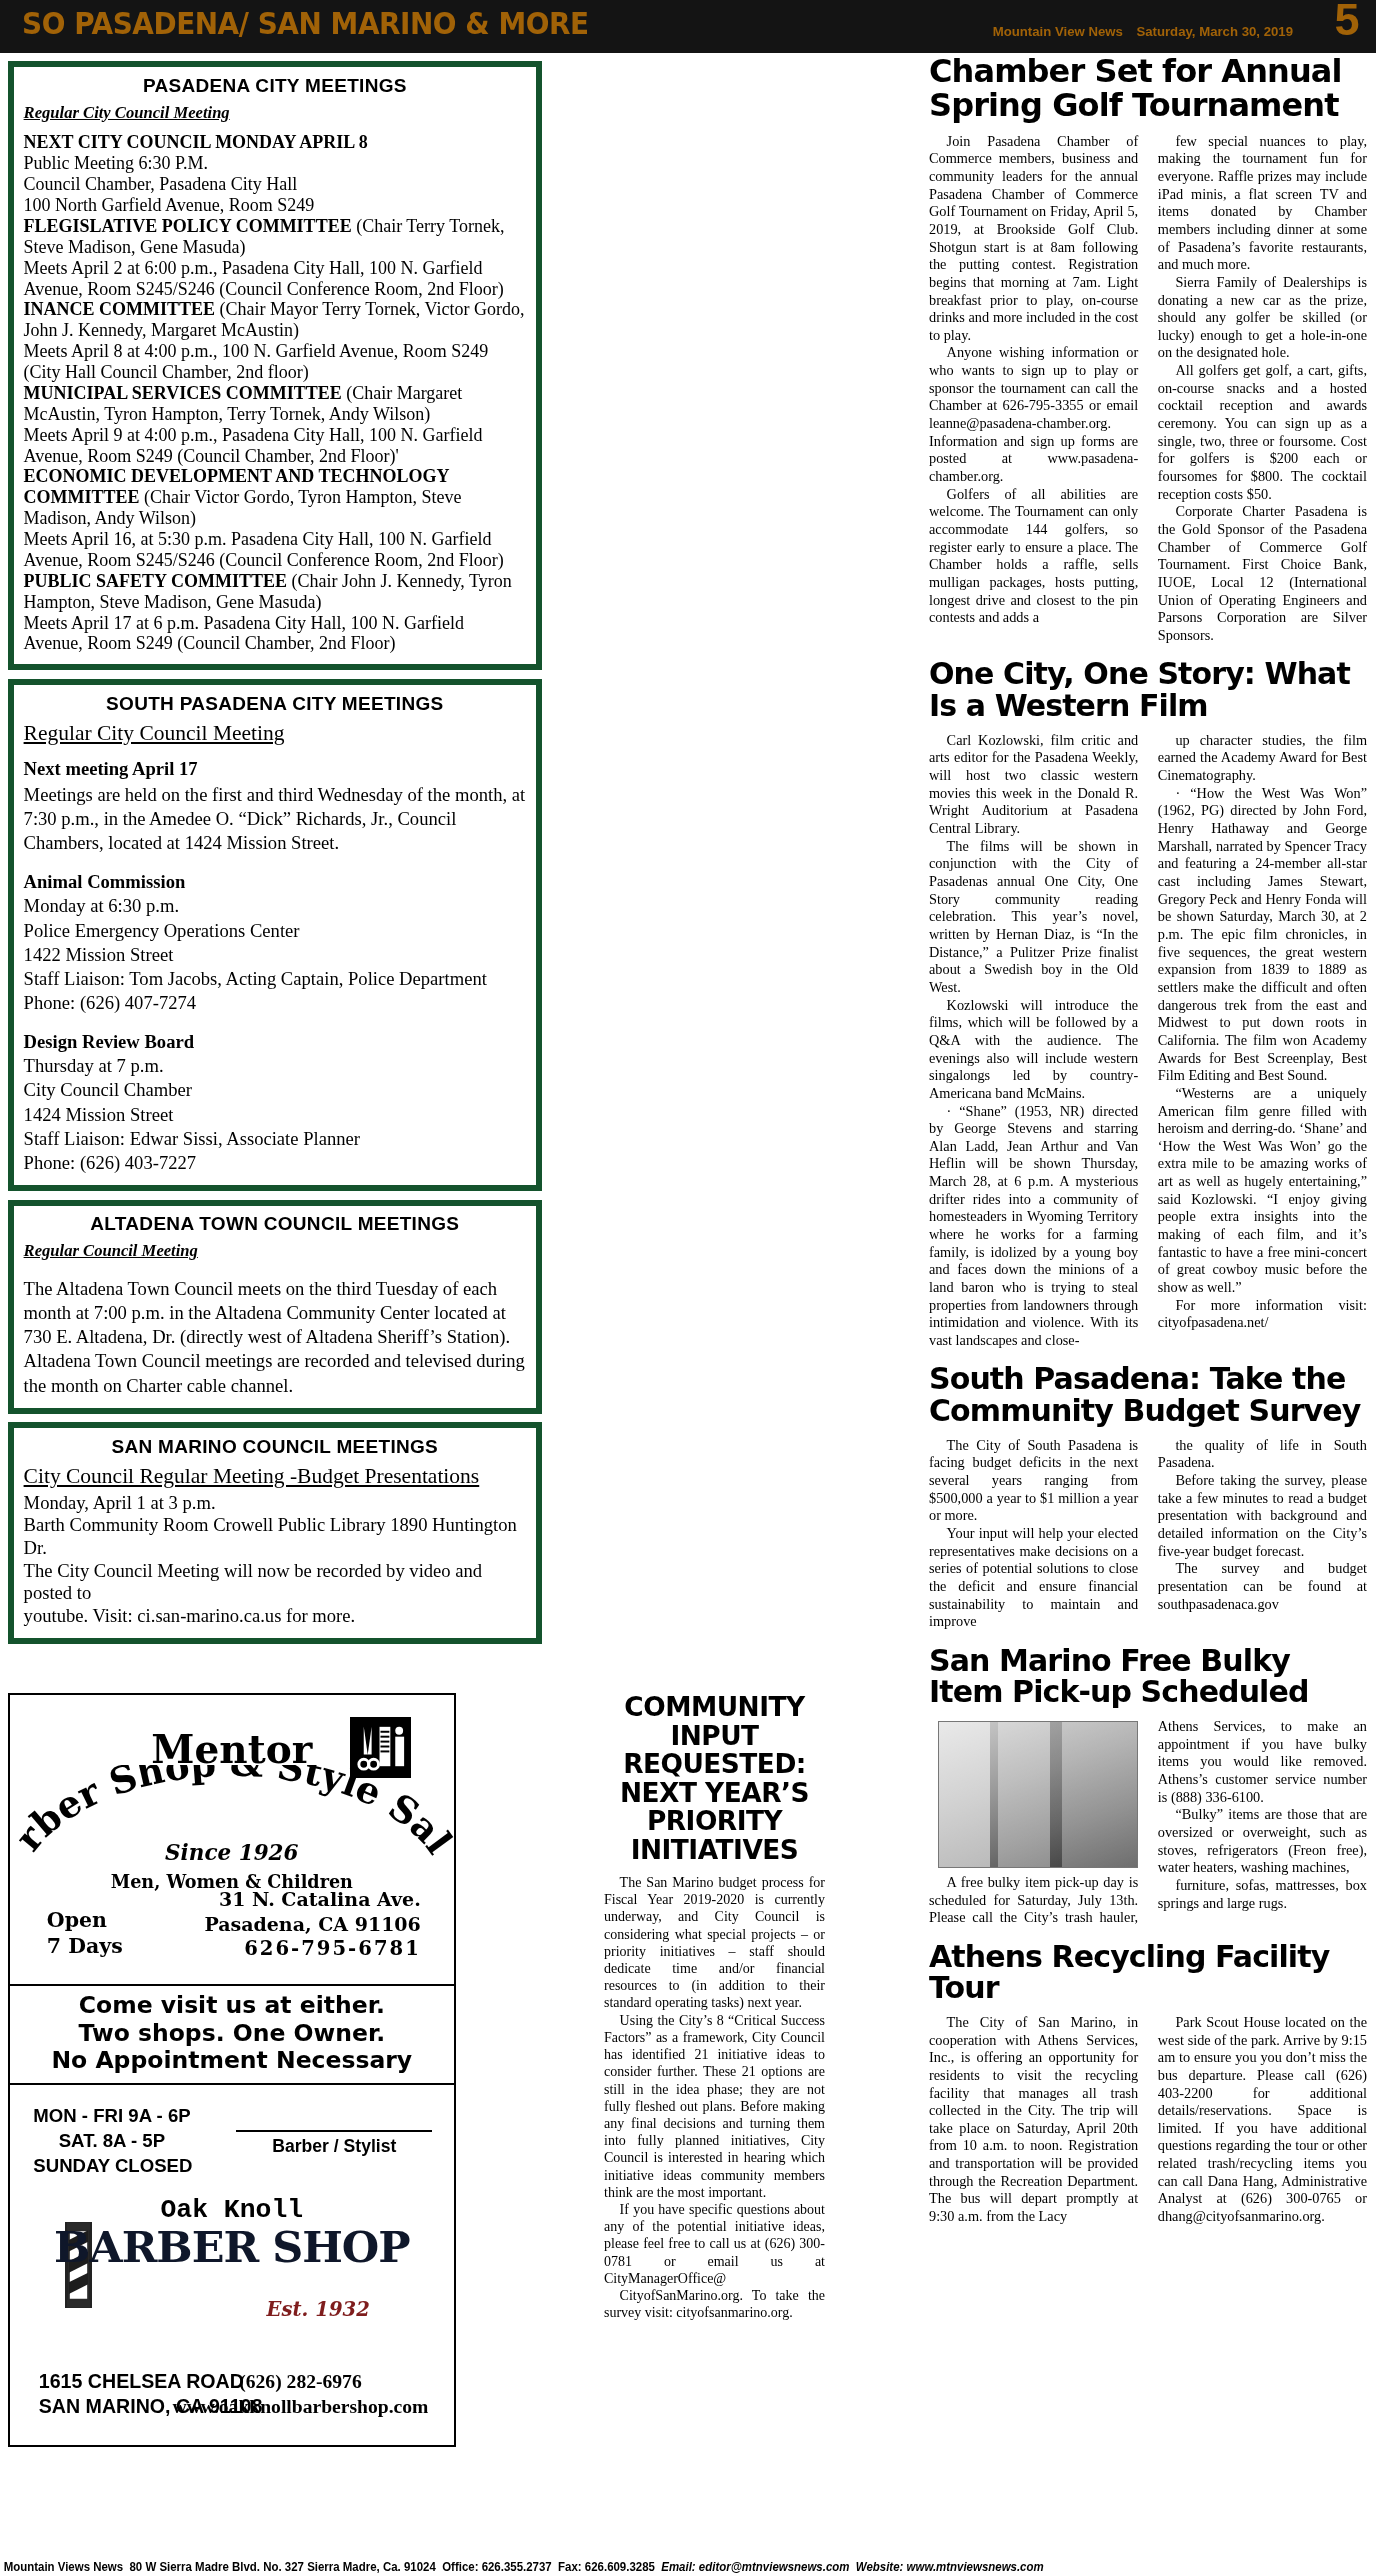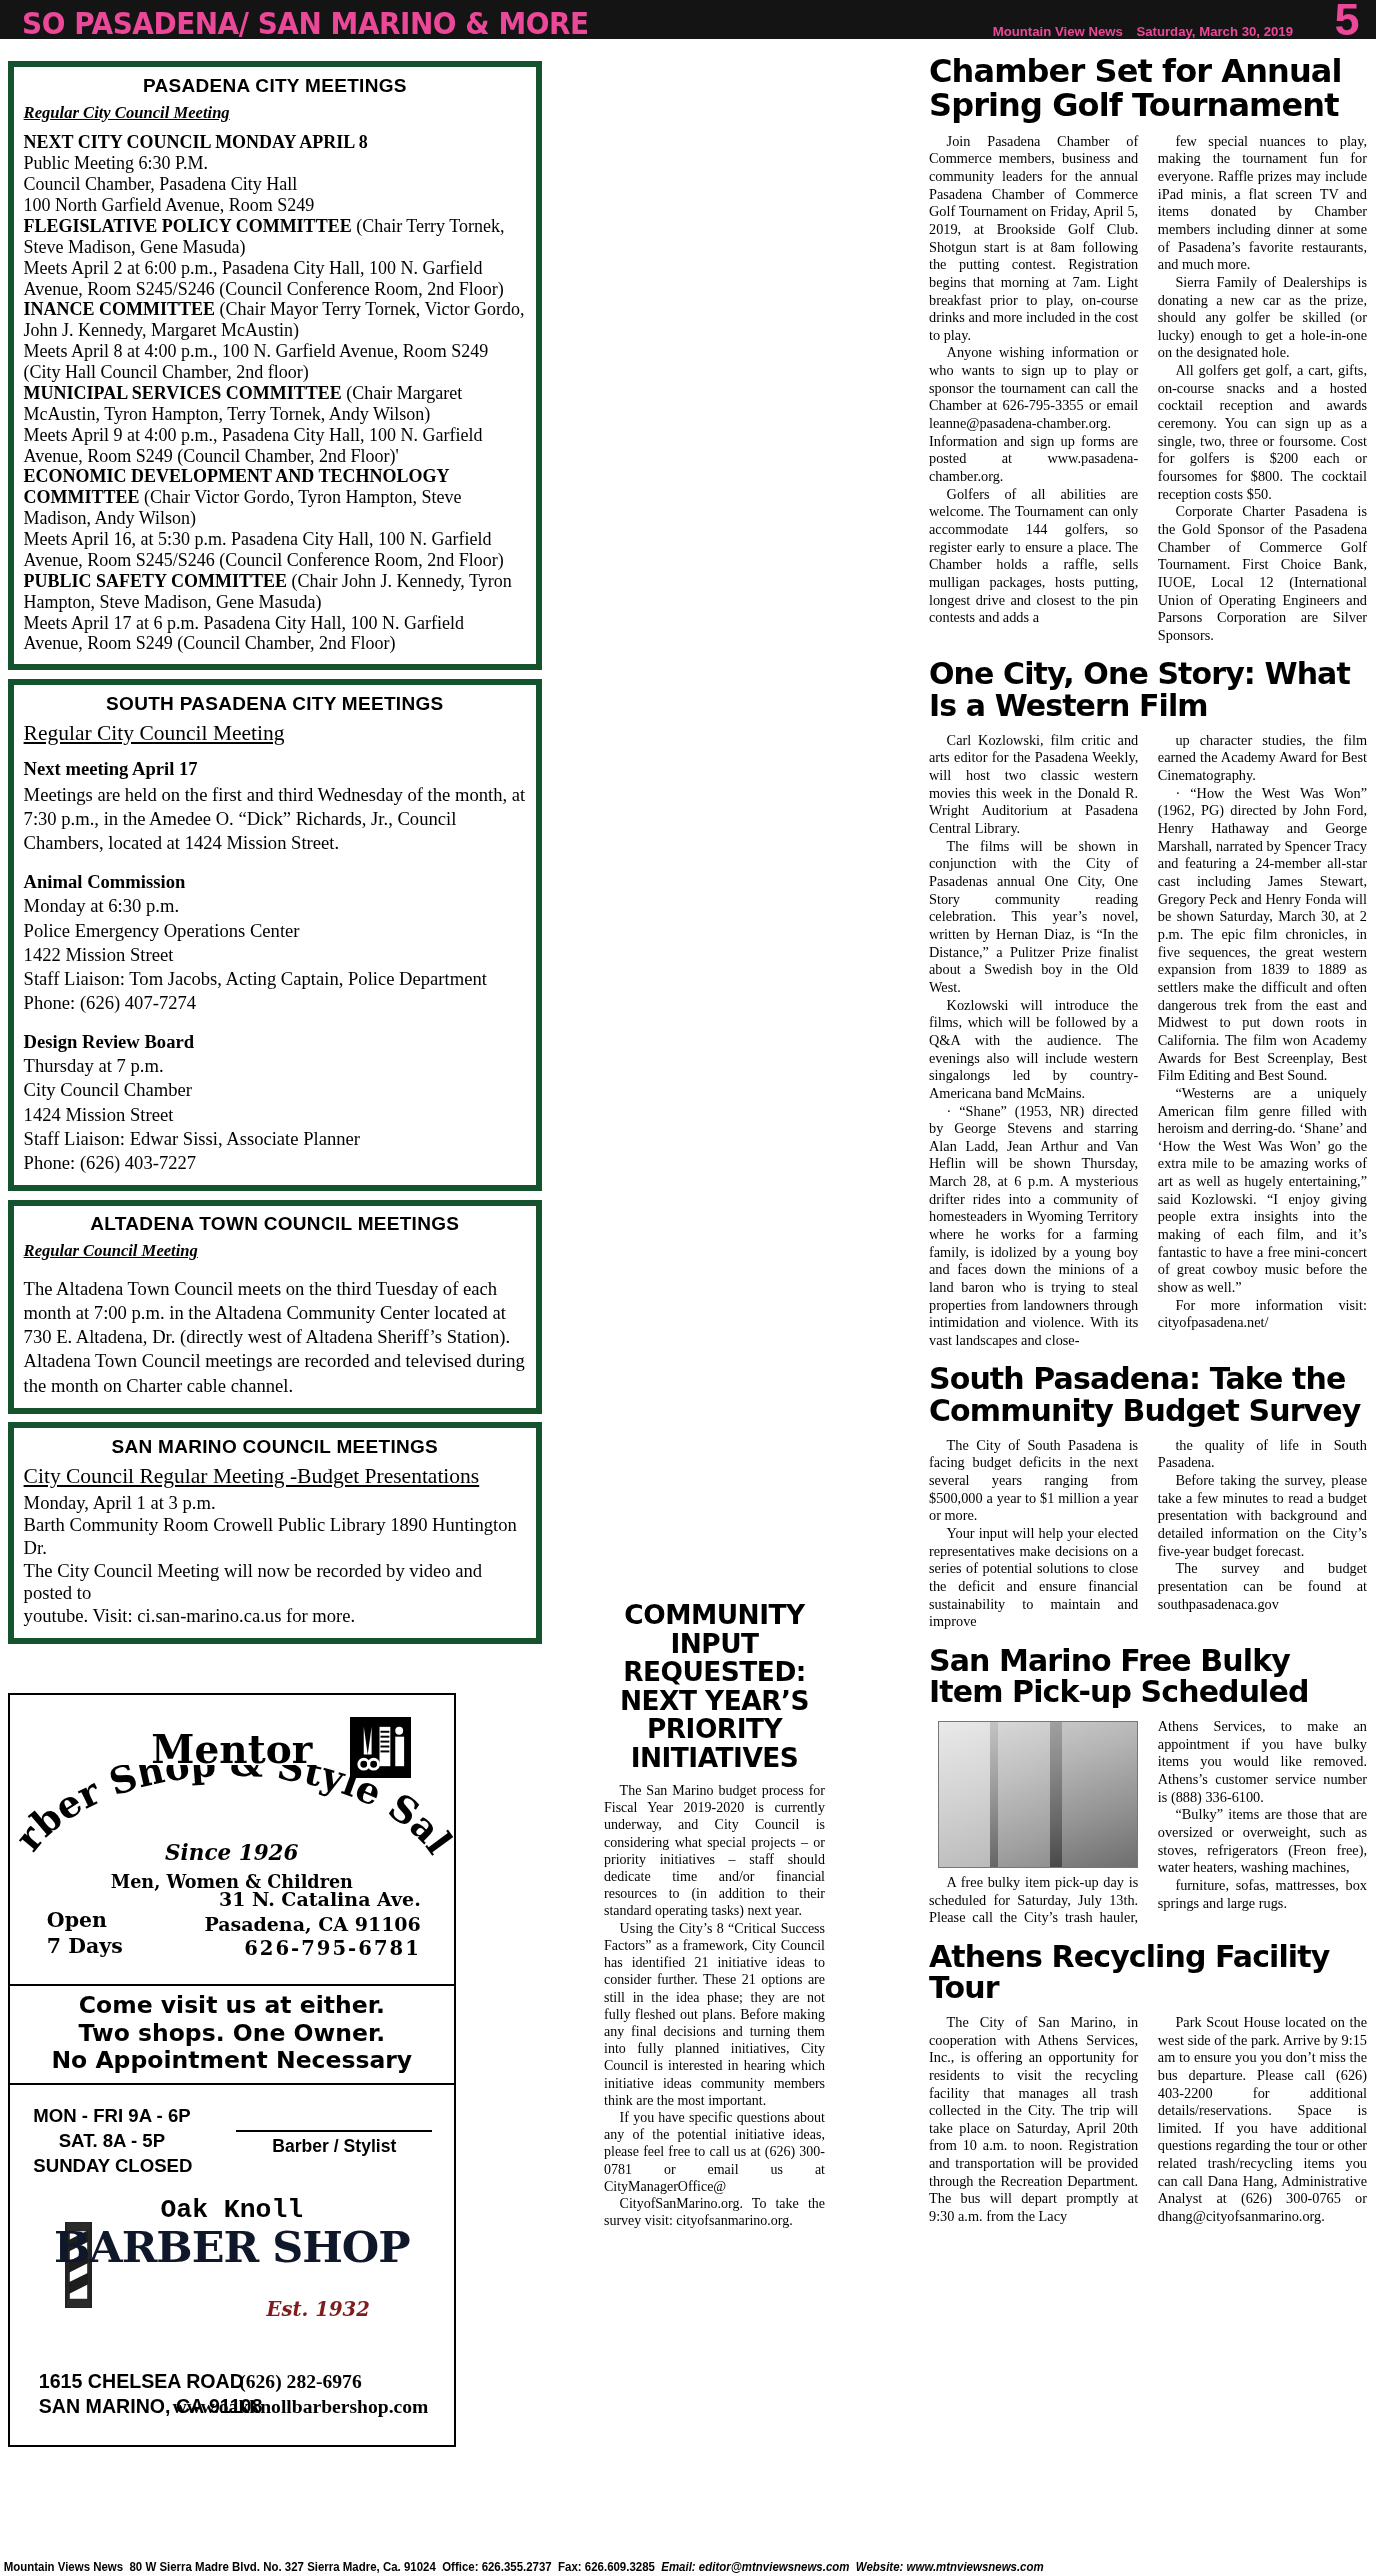--- a/index.html
+++ b/index.html
@@ -6,22 +6,22 @@
   html,body { background:#ffffff; }
   body {
     width:1377px; height:2576px;
     font-family:"Liberation Serif", serif;
     color:#000;
     position:relative;
     overflow:hidden;
   }
   
   .masthead{
-    position:absolute; left:0; top:0; width:1377px; height:39px;
-    background:#141414; color:#ec4899;
+    position:absolute; left:0; top:0; width:1377px; height:53px;
+    background:#141414; color:#a16207;
   }
   .masthead-title{
     position:absolute; left:21.5px; top:5.9px;
     font-family:"DejaVu Sans", sans-serif;
     font-weight:bold; font-size:30px; letter-spacing:-0.5px;
     transform:scaleX(0.93); transform-origin:left center;
     white-space:nowrap;
   }
   .masthead-meta{
     position:absolute; right:84px; top:23.5px;
@@ -33,21 +33,21 @@
     position:absolute; right:17.6px; top:-5.9px;
     font-family:"Liberation Sans", sans-serif;
     font-weight:bold; font-size:45px;
   }
 
   
   .page{ position:absolute; left:0; top:55px; width:1377px; }
 
   .leftcol{ position:absolute; left:7.8px; top:5.9px; width:534px; }
   .adcol{ position:absolute; left:7.8px; top:1638px; width:448px; }
-  .midcol{ position:absolute; left:604px; top:1546px; width:221px; }
+  .midcol{ position:absolute; left:604px; top:1638px; width:221px; }
   .rightcol{ position:absolute; left:929px; top:0px; width:438px; }
 
   
   .meetbox{ border:6px solid #14532d; padding:7.8px 9.8px 9.8px 9.8px; margin-bottom:8.8px; background:#fff;}
   .meetbox h2{
     font-family:"Liberation Sans", sans-serif;
     font-weight:bold; font-size:19px; text-align:center;
     letter-spacing:0.3px; margin-bottom:5.9px;
   }
   .subhead{

